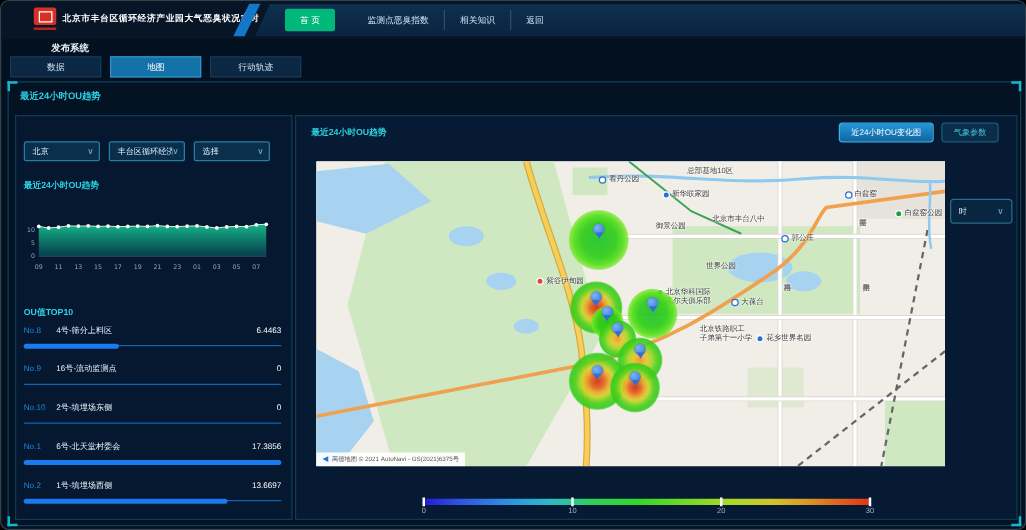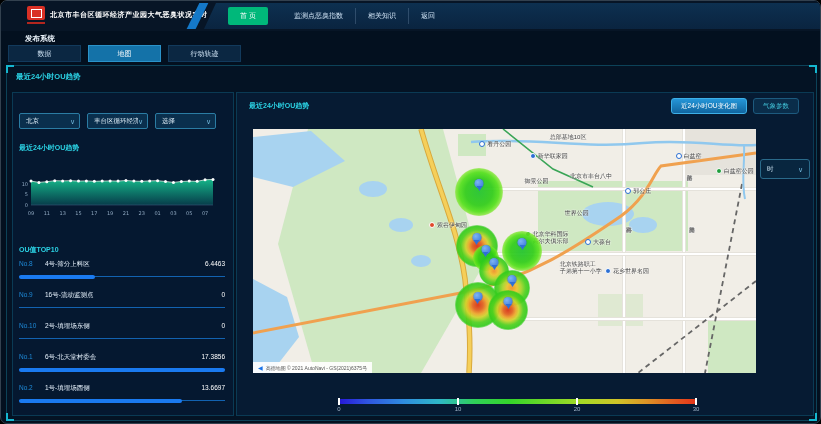--- a/index.html
+++ b/index.html
@@ -13,21 +13,21 @@
   .logo-sub{position:absolute;left:26px;top:21px;width:18px;height:2px;background:#b3261e;}
   .app-title{position:absolute;left:49px;top:9px;font-size:7px;font-weight:bold;color:#ffffff;letter-spacing:.5px;}
   .nav-slash{position:absolute;left:192px;top:2px;width:9px;height:26px;background:#1478c8;transform:skewX(-26deg);}
   .nav-band{position:absolute;left:203px;top:2px;right:0;height:26px;display:flex;align-items:center;
             padding-left:24px;background:linear-gradient(180deg,#0d3050,#0a2440);
             clip-path:polygon(12px 0,100% 0,100% 100%,0 100%);}
   .nav-item{font-size:7px;color:#cfe3f5;padding:3px 12px;cursor:pointer;white-space:nowrap;}
   .nav-item.active{background:#00b87a;color:#fff;border-radius:2px;margin-right:14px;padding:4px 12px;}
   .nav-item:not(.active)+.nav-item:not(.active){border-left:1px solid rgba(150,180,210,.25);}
   
-  .pub-title{position:absolute;left:24px;top:33px;font-size:7.5px;font-weight:bold;color:#eaf3fb;}
+  .pub-title{position:absolute;left:40px;top:33px;font-size:7.5px;font-weight:bold;color:#eaf3fb;}
   .pub-tabs{position:absolute;left:7px;top:44px;display:flex;gap:7px;}
   .pub-tab{width:73px;height:17px;display:flex;align-items:center;justify-content:center;font-size:7px;
            color:#cfe3f4;background:#0b2742;border:1px solid #123a5c;cursor:pointer;}
   .pub-tab.active{background:#1472a8;border-color:#2b93c9;color:#fff;}
   
   .panel{position:absolute;left:5px;top:64px;width:811px;height:356px;border:1px solid #0c4258;background:rgba(5,21,40,.55);}
   .corner{position:absolute;width:8px;height:8px;border:2px solid #15b6cf;}
   .c-tl{left:-1px;top:-1px;border-right:none;border-bottom:none;}
   .c-tr{right:-1px;top:-1px;border-left:none;border-bottom:none;}
   .c-bl{left:-1px;bottom:-1px;border-right:none;border-top:none;}

